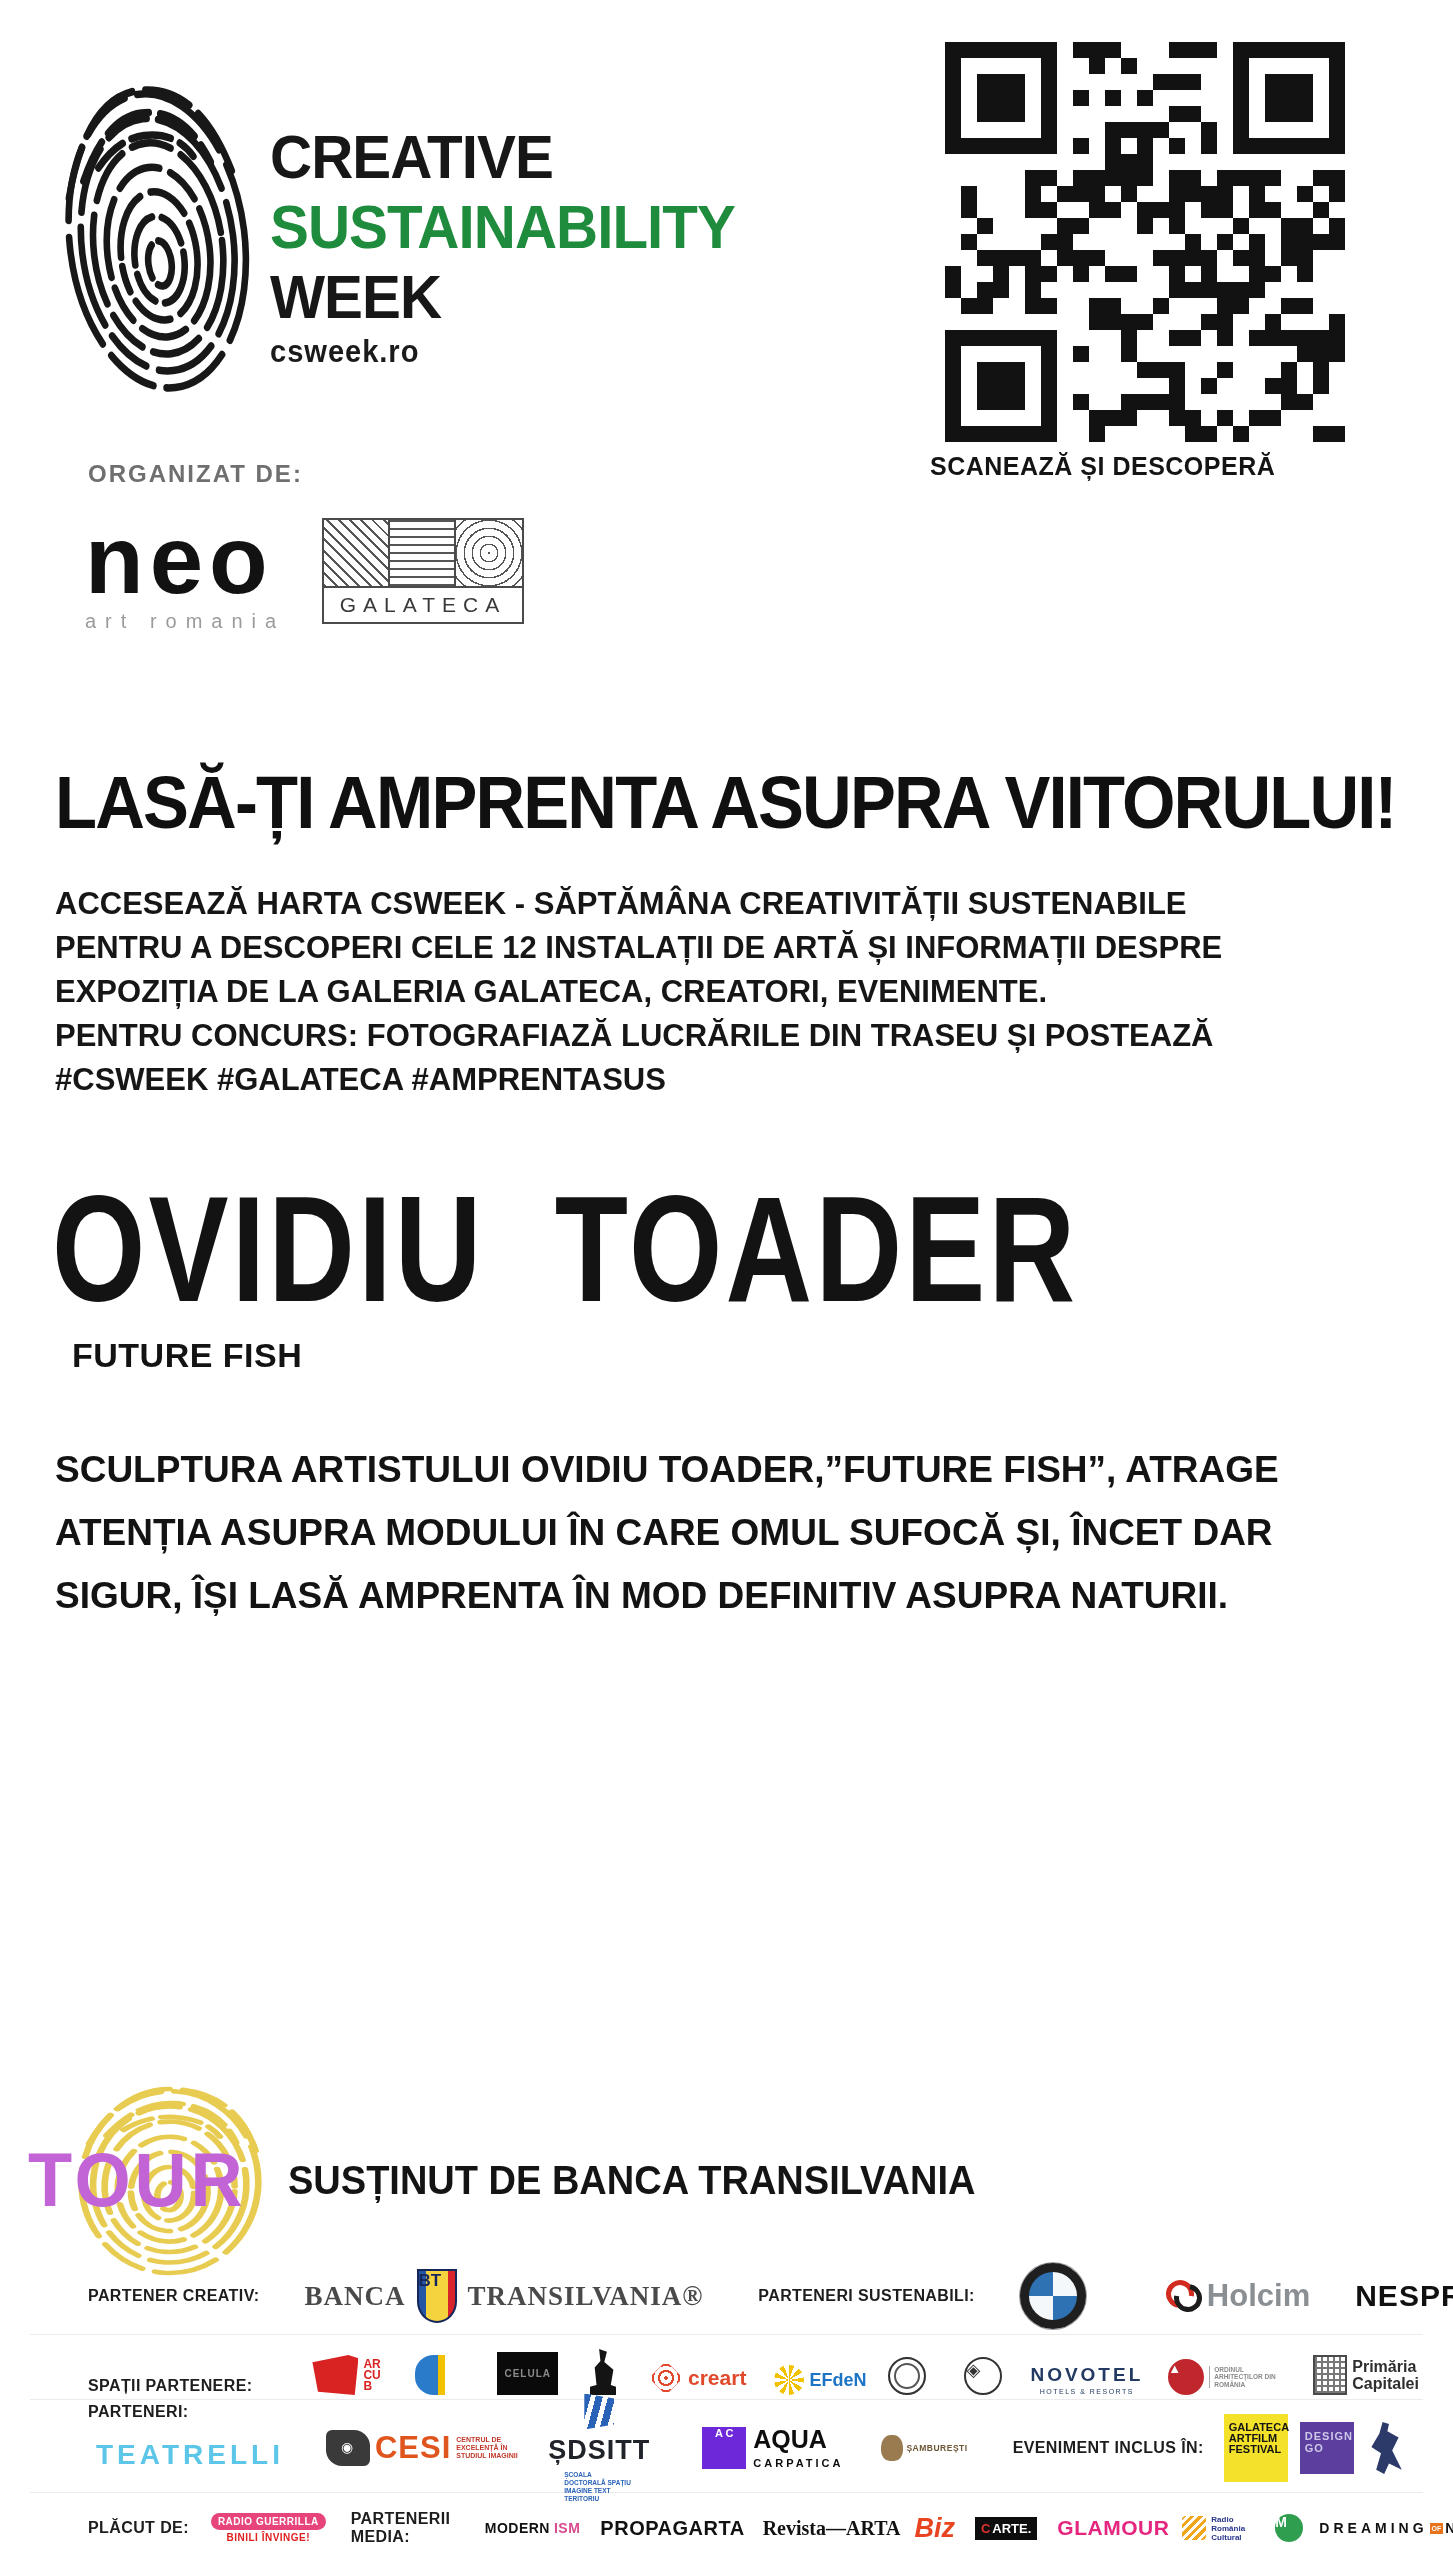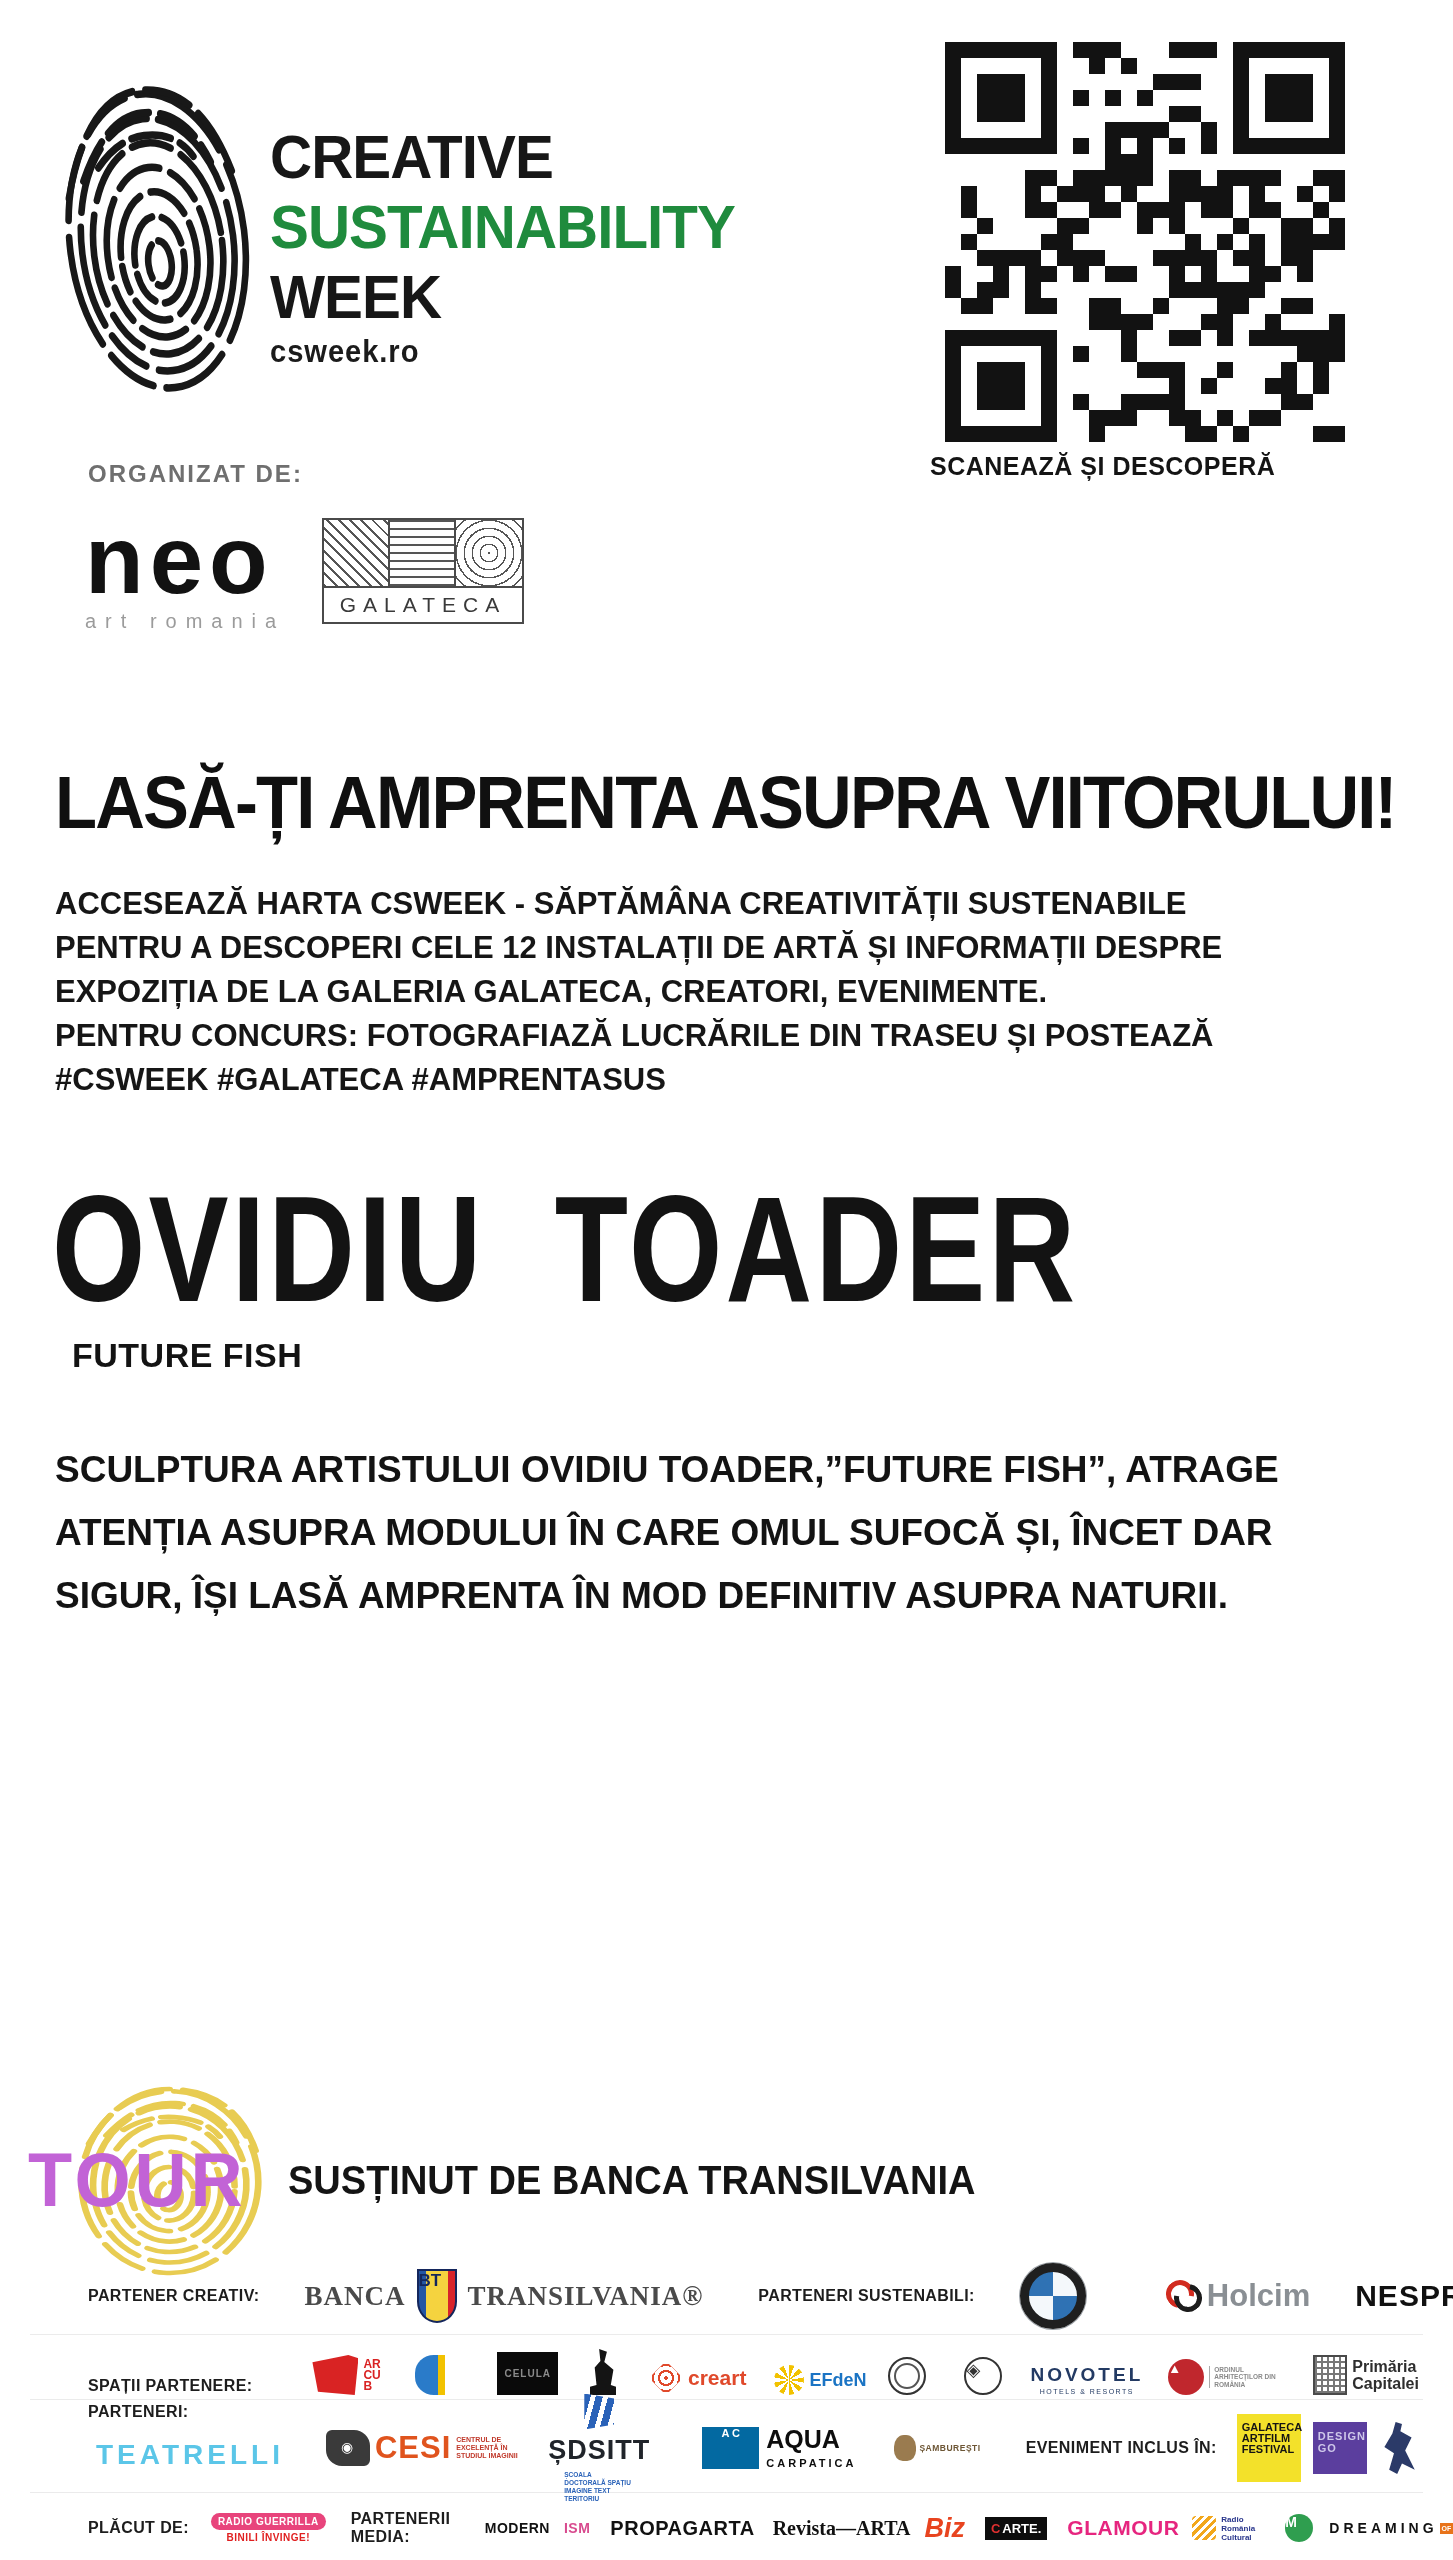--- a/index.html
+++ b/index.html
@@ -137,21 +137,21 @@
   .i-cesi{width:44px;height:36px;background:#3a3a3a;border-radius:6px 16px 6px 16px;position:relative;}
   .i-cesi::before{content:"◉";color:#fff;font-size:14px;position:absolute;left:15px;top:9px;}
   .t-cesi{color:#e0541e;font-weight:bold;font-size:31px;letter-spacing:1px;}
   .t-cesi-sub{width:62px;font-size:7px;line-height:8px;color:#c0392b;font-weight:bold;}
   [data-name="logo-sdsitt"]{margin-left:30px;flex-direction:column;}
   .i-sdsitt{width:30px;height:36px;background:repeating-linear-gradient(105deg,#2a62b8 0 7px,#fff 7px 12px);
             clip-path:polygon(0 0,100% 14%,100% 86%,0 100%);}
   .t-sdsitt{color:#20242a;font-weight:bold;font-size:27px;letter-spacing:1px;}
   .t-sdsitt-sub{width:70px;font-size:6.5px;line-height:8px;color:#2a62b8;font-weight:bold;}
   [data-name="logo-aqua"]{margin-left:52px;display:grid;grid-template-columns:auto auto;column-gap:7px;align-items:center;}
-  .i-aqua{grid-row:1/3;width:57px;height:42px;background:#0369a1;color:#fff;font-size:11px;font-weight:bold;
+  .i-aqua{grid-row:1/3;width:44px;height:42px;background:#6d28d9;color:#fff;font-size:11px;font-weight:bold;
           display:flex;align-items:center;justify-content:center;text-align:center;line-height:12px;white-space:pre-line;}
   .t-aqua{font-size:25px;font-weight:bold;color:#0d0d0d;line-height:24px;}
   .t-aqua-sub{font-size:11px;letter-spacing:3px;color:#0d0d0d;font-weight:bold;}
   [data-name="logo-samburesti"]{margin-left:38px;flex-direction:row;gap:3px;}
   .i-samb{width:22px;height:26px;background:#9a7b4f;border-radius:45% 45% 40% 40%;}
   .t-samb{font-size:8.5px;color:#6d5635;font-weight:bold;letter-spacing:.5px;}
   [data-name="label-eveniment-inclus"]{margin-left:45px;}
   [data-name="logo-baff"]{margin-left:20px;}
   .t-baff{background:#f3e12a;color:#141414;font-weight:bold;font-size:11px;line-height:11px;width:54px;
           padding:8px 5px;height:52px;box-sizing:content-box;}
@@ -161,21 +161,21 @@
   [data-name="logo-noaptea"]{margin-left:16px;}
   .i-noaptea{width:32px;height:52px;background:#2b3a68;
              clip-path:polygon(40% 0,60% 4%,55% 18%,90% 30%,70% 55%,100% 92%,60% 80%,45% 100%,20% 92%,35% 60%,5% 48%,30% 22%);}
 
   
   [data-name="logo-guerrilla"]{margin-left:22px;flex-direction:column;gap:2px;}
   .t-guerrilla{background:#e8447c;color:#fff;font-size:10px;font-weight:bold;padding:3px 7px;border-radius:9px;
                letter-spacing:.5px;white-space:nowrap;}
   .t-guerrilla-sub{color:#e02020;font-size:10px;font-weight:bold;letter-spacing:.5px;white-space:nowrap;}
   [data-name="label-partenerii-media"]{margin-left:25px;width:104px;white-space:normal;line-height:18px;}
-  [data-name="logo-modernism"]{margin-left:30px;gap:14px;}
+  [data-name="logo-modernism"]{margin-left:30px;gap:4px;}
   .t-modern{color:#111;font-weight:bold;font-size:14px;letter-spacing:.5px;}
   .t-ism{color:#d84a8e;font-weight:bold;font-size:14px;letter-spacing:.5px;}
   [data-name="logo-propagarta"]{margin-left:20px;}
   .t-propagarta{color:#111;font-weight:bold;font-size:20px;letter-spacing:.5px;}
   [data-name="logo-revista-arta"]{margin-left:18px;}
   .t-revista{font-family:"Liberation Serif",serif;color:#111;font-weight:bold;font-size:20px;}
   [data-name="logo-biz"]{margin-left:14px;}
   .t-biz{color:#e8441f;font-weight:bold;font-style:italic;font-size:27px;}
   [data-name="logo-carte"]{margin-left:20px;background:#0d0d0d;padding:4px 6px;gap:2px;}
   .t-carte-c{color:#e03030;font-weight:bold;font-size:13px;}

